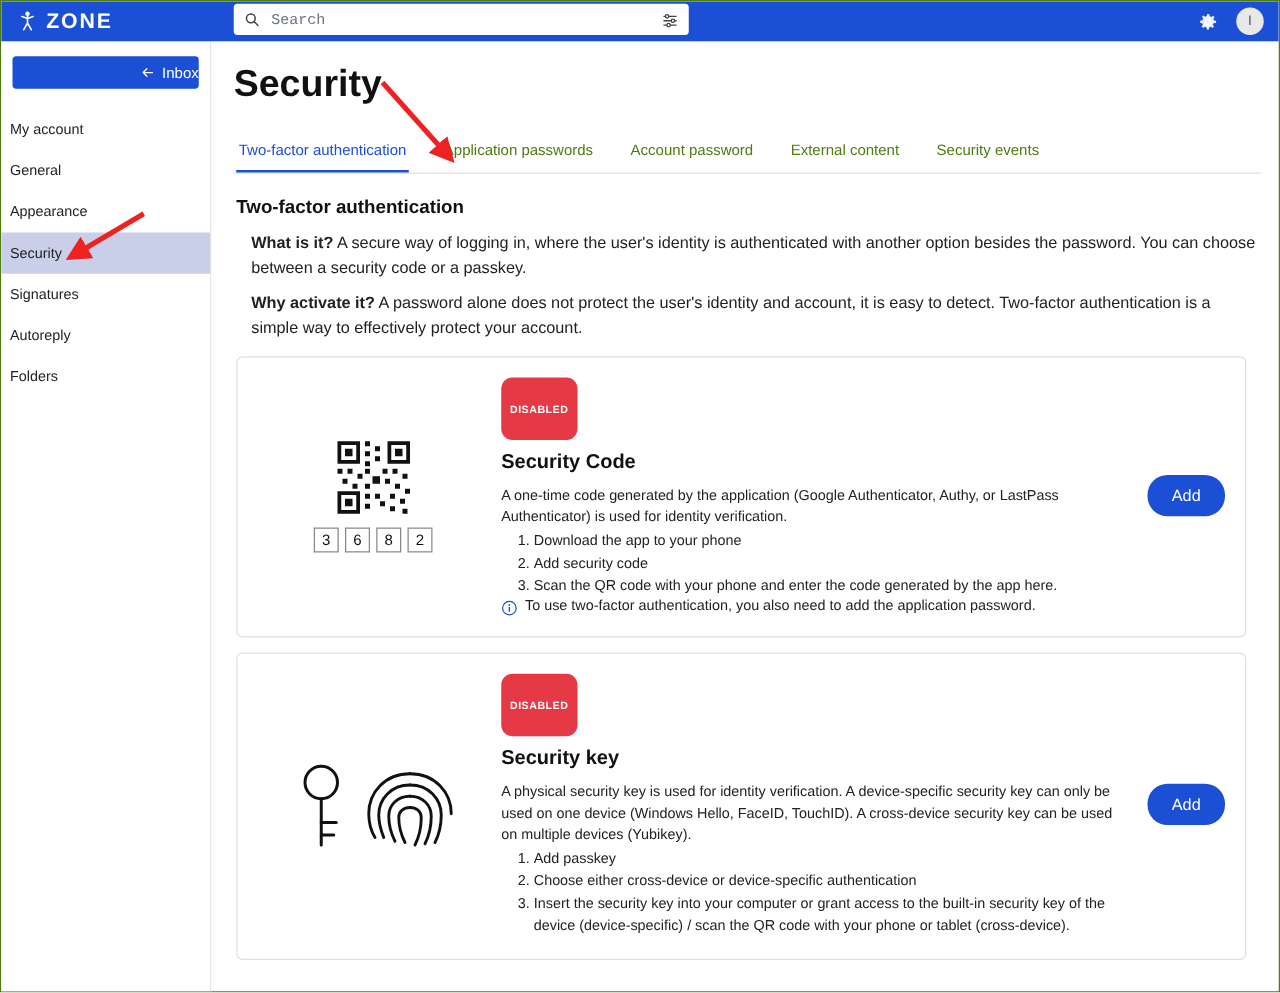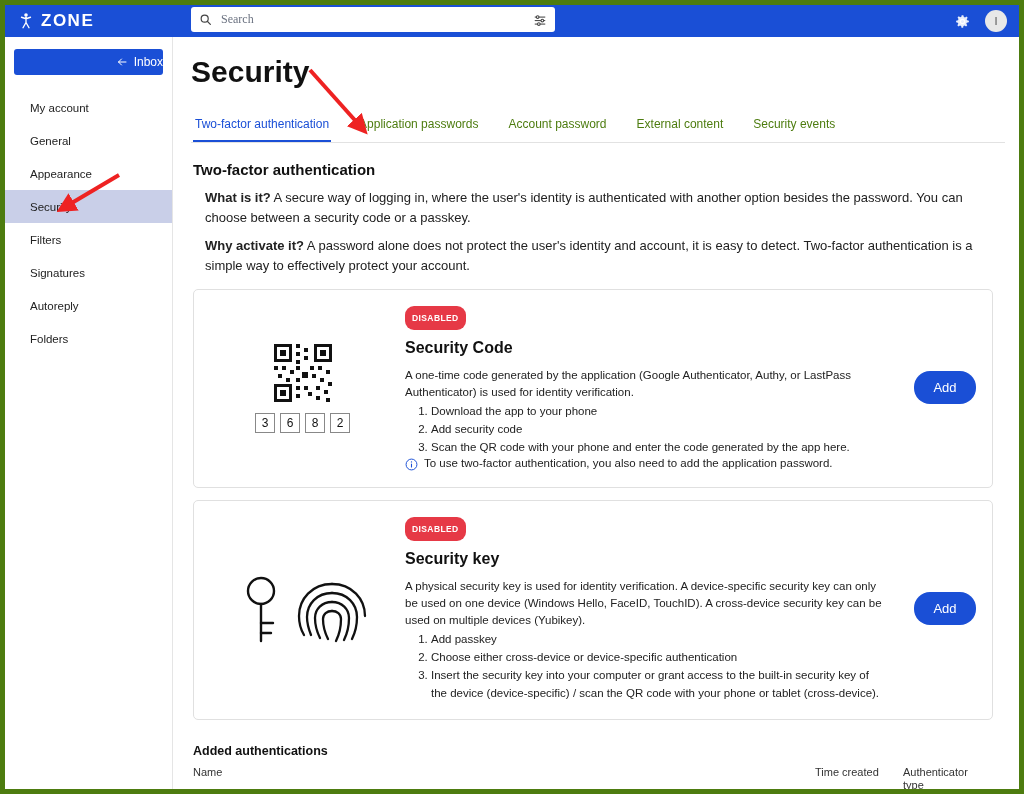--- a/index.html
+++ b/index.html
@@ -6,21 +6,21 @@
   html, body {
     margin: 0; padding: 0;
     width: 1024px; height: 794px;
     overflow: hidden;
     font-family: "Liberation Sans", sans-serif;
     background: #ffffff;
   }
   .app {
     position: relative;
     width: 1024px; height: 794px;
-    border: 5px solid #4d7c0f;
+    border: 1px solid #4d7c0f;
     overflow: hidden;
     background: #fff;
   }
 
   
   .topbar {
     height: 32px;
     background: #1a4fd6;
     display: flex;
     align-items: center;
@@ -53,21 +53,21 @@
     align-items: center;
     padding: 0 8px;
     gap: 7px;
   }
   .search-input {
     border: none;
     outline: none;
     flex: 1;
     font-size: 12px;
     color: #6d28d9;
-    font-family: Liberation Serif, serif;
+    font-family: Liberation Mono, monospace;
     background: transparent;
   }
   .search-input::placeholder { color: #6b7280; }
   .topbar-right {
     margin-left: auto;
     display: flex;
     align-items: center;
     gap: 14px;
   }
   .avatar {
@@ -100,21 +100,21 @@
     display: flex;
     align-items: center;
     justify-content: flex-end;
     gap: 6px;
     cursor: pointer;
   }
   .nav-item {
     height: 33px;
     display: flex;
     align-items: center;
-    padding-left: 25px;
+    padding-left: 7px;
     font-size: 11.5px;
     color: #222;
     cursor: pointer;
   }
   .nav-item.active {
     background: #c9cfe8;
     font-weight: normal;
   }
 
   
@@ -181,21 +181,21 @@
     flex-direction: column;
   }
   .card-content { flex: 1; padding-top: 2px; }
   .badge {
     display: inline-block;
     background: #e63946;
     color: #fff;
     font-size: 8.5px;
     font-weight: bold;
     letter-spacing: .4px;
-    padding: 7px 7px;
+    padding: 20px 7px;
     border-radius: 9px;
   }
   .card-title {
     font-size: 16px;
     font-weight: bold;
     margin: 9px 0 10px 0;
     color: #111;
   }
   .card-desc {
     font-size: 11.5px;
@@ -329,23 +329,20 @@
         <span>My account</span>
       </div>
       <div class="nav-item">
         <span>General</span>
       </div>
       <div class="nav-item">
         <span>Appearance</span>
       </div>
       <div class="nav-item active">
         <span>Security</span>
-      </div>
-      <div class="nav-item">
-        <span>Filters</span>
       </div>
       <div class="nav-item">
         <span>Signatures</span>
       </div>
       <div class="nav-item">
         <span>Autoreply</span>
       </div>
       <div class="nav-item">
         <span>Folders</span>
       </div>

